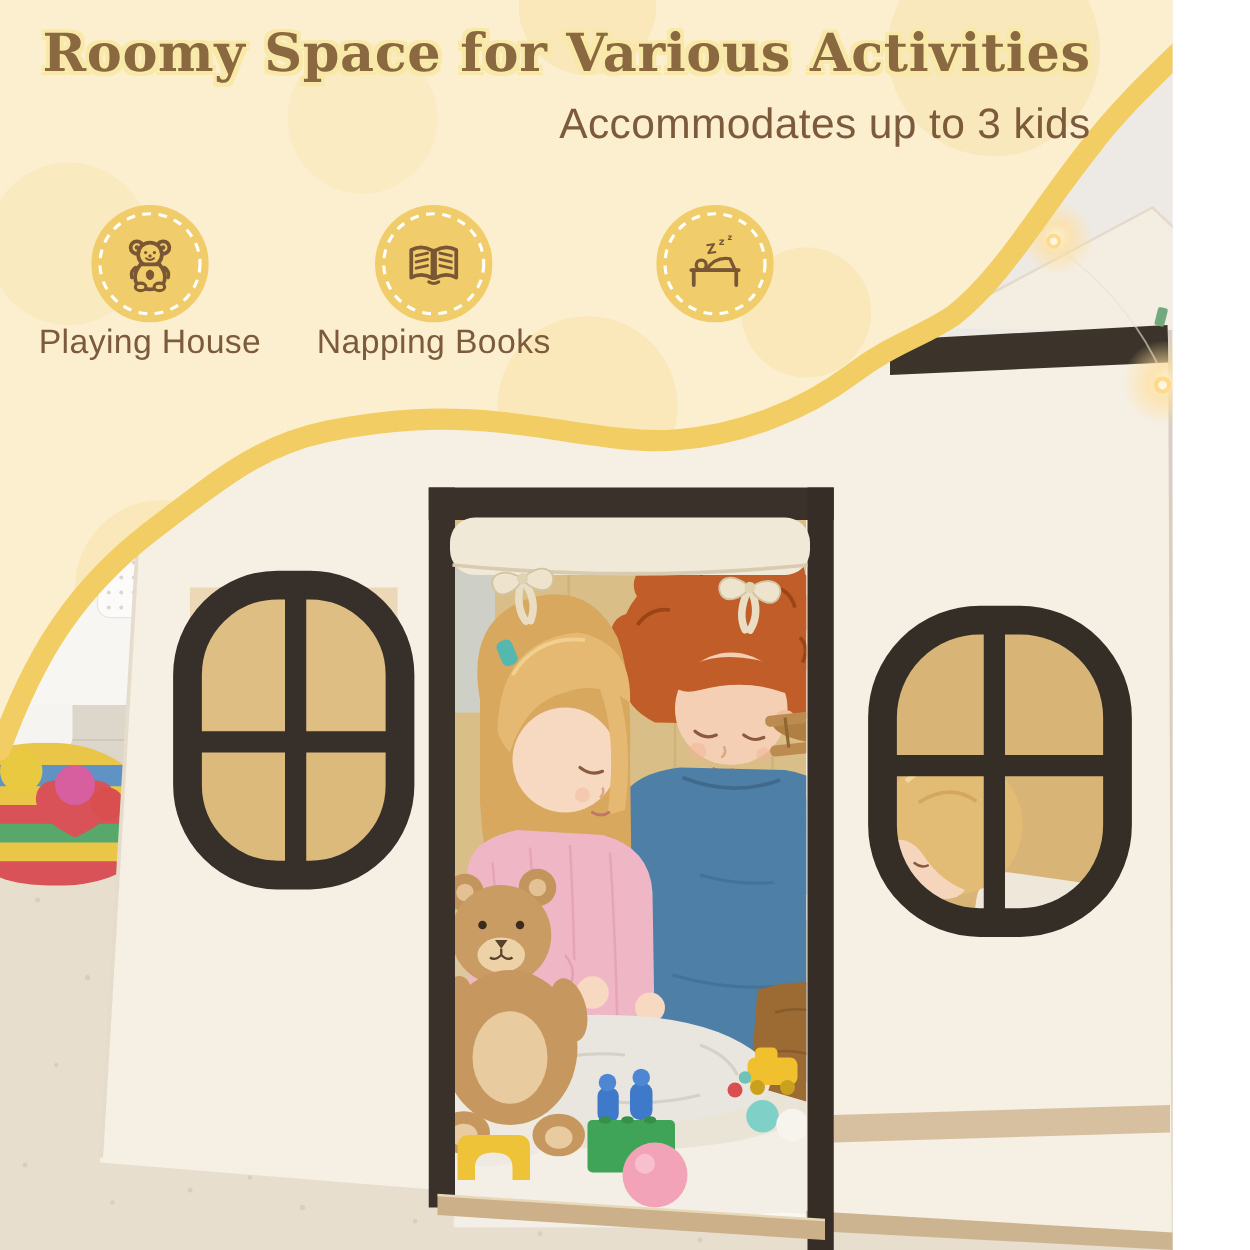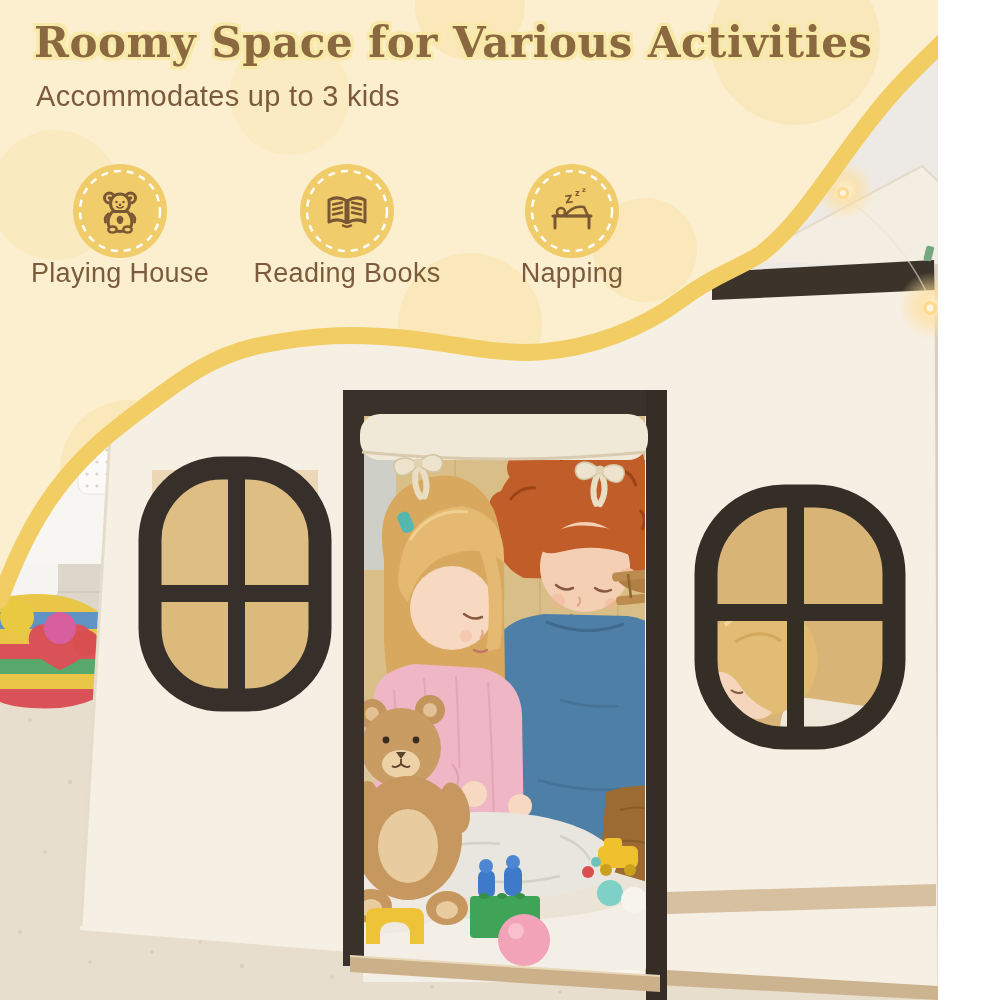--- a/index.html
+++ b/index.html
@@ -12,21 +12,21 @@
          font-family:"Liberation Sans",sans-serif;}
   .layer{position:absolute;left:0;top:0;width:1000px;height:1000px;}
   .hdr{position:absolute;left:34px;top:20px;z-index:3;}
   .title{font-family:"DejaVu Serif","Liberation Serif",serif;font-weight:bold;
          font-size:42px;line-height:1.1;color:var(--title-brown);white-space:nowrap;
          letter-spacing:.5px;margin:0;
          text-shadow:-3px -3px 0 var(--title-outline),3px -3px 0 var(--title-outline),
                      -3px 3px 0 var(--title-outline),3px 3px 0 var(--title-outline),
                      0 -3px 0 var(--title-outline),0 3px 0 var(--title-outline),
                      -3px 0 0 var(--title-outline),3px 0 0 var(--title-outline);}
-  .subtitle{margin:14px 0 0 2px;font-size:29px;color:var(--text-brown);letter-spacing:.3px;}
+  .subtitle{margin:14px 0 0 2px;font-size:34px;color:var(--text-brown);letter-spacing:.3px;text-align:right;}
   .features{position:absolute;left:0;top:0;width:1000px;height:330px;z-index:3;}
   .feature{position:absolute;width:220px;top:164px;text-align:center;}
   .f0{left:10px}.f1{left:237px}.f2{left:462px}
   .badge{width:94px;height:94px;margin:0 auto;display:block;}
   .flabel{font-size:27px;color:var(--text-brown);letter-spacing:.3px;}
   svg text{font-family:"DejaVu Sans","Liberation Sans",sans-serif;}
 </style>
 </head>
 <body>
 
@@ -363,34 +363,33 @@
         <circle cx="47" cy="47" r="40" fill="none" stroke="#ffffff" stroke-width="2.5" stroke-dasharray="7 6"></circle>
         <g transform="translate(23,23)" stroke="#7a5734" fill="none" stroke-linecap="round" stroke-linejoin="round">
           <path d="M6,13 Q14.5,8.5 23,13.5 L23,35.5 Q14.5,30.5 6,35 Z" stroke-width="3" fill="#f1cc6a"></path>
           <path d="M42,13 Q33.5,8.5 25,13.5 L25,35.5 Q33.5,30.5 42,35 Z" stroke-width="3" fill="#f1cc6a"></path>
           <path d="M24,13 L24,36" stroke-width="2"></path>
           <path d="M10,17.5 L19,15.5 M10,22.5 L19,20.5 M10,27.5 L19,25.5" stroke-width="2.4"></path>
           <path d="M29,15.5 L38,17.5 M29,20.5 L38,22.5 M29,25.5 L38,27.5" stroke-width="2.4"></path>
           <path d="M20,38.5 Q24,41 28,38.5" stroke-width="2.4"></path>
         </g>
       </svg>
-      <div class="flabel">Reading Books</div>
+      <div class="flabel">Napping Books</div>
     </div>
 
     <div class="feature f2">
       <svg class="badge" viewBox="0 0 94 94">
         <circle cx="47" cy="47" r="47" fill="#f1cc6a"></circle>
         <circle cx="47" cy="47" r="40" fill="none" stroke="#ffffff" stroke-width="2.5" stroke-dasharray="7 6"></circle>
         <g transform="translate(23,23)" stroke="#7a5734" fill="none" stroke-linecap="round" stroke-linejoin="round">
           <circle cx="13" cy="25" r="4" stroke-width="2.6" fill="#f1cc6a"></circle>
           <path d="M17,29 Q24,18 36,20 L40,29 Z" stroke-width="2.6" fill="#f1cc6a"></path>
           <path d="M5,29 L43,29" stroke-width="3"></path>
           <path d="M7,29 L7,41 M41,29 L41,41" stroke-width="3"></path>
           <text x="17" y="16" font-size="11" font-weight="bold" fill="#7a5734" stroke="none" transform="rotate(-8 20 12)">Z</text>
           <text x="27" y="9" font-size="8" font-weight="bold" fill="#7a5734" stroke="none">z</text>
           <text x="34" y="5" font-size="6.5" font-weight="bold" fill="#7a5734" stroke="none">z</text>
         </g>
       </svg>
-      <div class="flabel">Napping</div>
     </div>
 
   </div>
 </div>
 
 </body></html>

